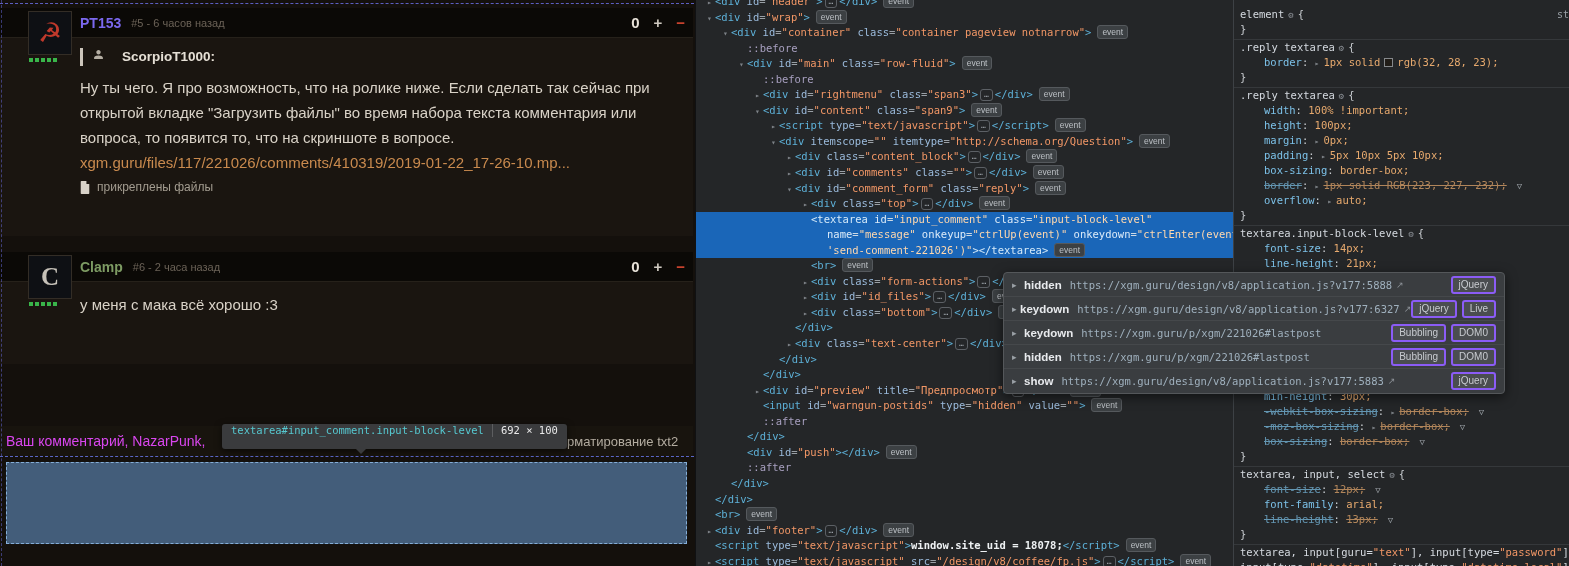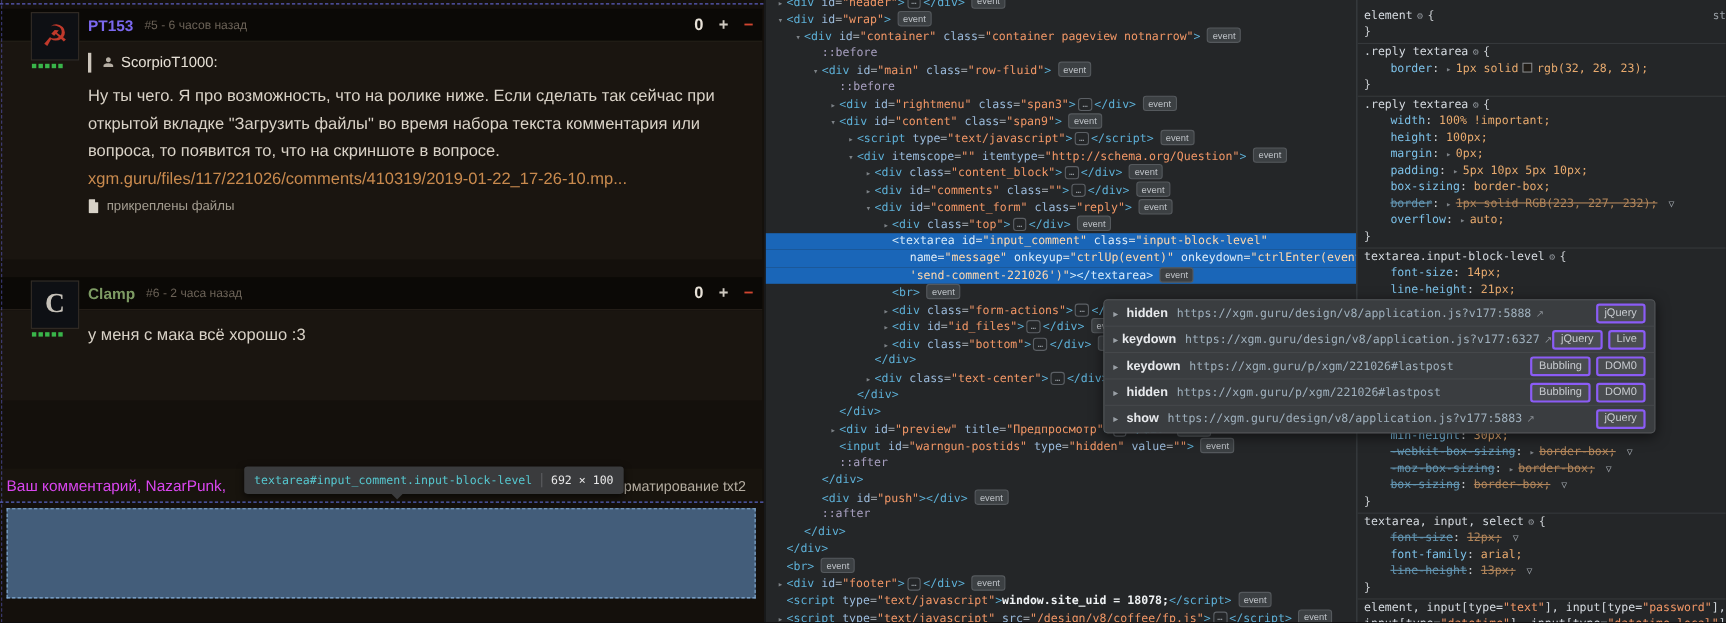--- a/index.html
+++ b/index.html
@@ -22,33 +22,33 @@
   .score{color:#e8e2d8;font-weight:bold}
   .plus{color:#cfc9c0;cursor:pointer;font-weight:bold}
   .minus{color:#d14530;cursor:pointer;font-weight:bold}
   .avatar{position:absolute;left:28px;top:3px;width:44px;height:44px;background:#0e1014;border:1px solid #332d26;display:flex;align-items:center;justify-content:center;z-index:2;cursor:pointer}
   .av1 span{color:#c0392b;font-size:27px;line-height:1}
   .av2 span{color:#c6c1b8;font-size:25px;font-weight:bold;font-family:"Liberation Serif",serif}
   .ticks{position:absolute;left:29px;top:50px;display:flex;gap:2px;z-index:2}
   .ticks i{width:4px;height:4px;background:#39b54a;display:block}
   .card-b{padding:10px 12px 0 80px;font-size:15px}
   .quote{border-left:3px solid #ccc5bb;padding:1px 0 2px 10px;margin-bottom:9px}
-  .quote-h{display:flex;align-items:center;gap:6px;font-size:13.5px;font-weight:normal;color:#e6e0d6}
+  .quote-h{display:flex;gap:18px;font-size:13.5px;font-weight:bold;color:#e6e0d6}
   .person{width:11px;height:11px;fill:#b5aea3}
   .quote-t{margin-top:6px;background:#120e0a;border:1px solid #2b251d;padding:5px 9px;font-size:15px;color:#d9d2c7}
   .body div{line-height:25px}
   .flink{display:block;color:#c98a4e;line-height:25px;cursor:pointer;text-decoration:none}
   .attach{display:flex;align-items:center;gap:7px;margin-top:5px;font-size:12px;color:#a39c90;cursor:pointer}
   .ficon{width:10px;height:13px;fill:#d8d2c8}
   .compose{position:absolute;left:0;top:426px;width:693px;height:30px;background:#18140e;display:flex;align-items:center}
   .clabel{font-size:14px;color:#d946ef;margin-left:6px;white-space:nowrap}
   .cformat{position:absolute;left:550px;font-size:13px;color:#b3aca0;white-space:nowrap;cursor:pointer}
   .hguide{position:absolute;left:0;top:456px;width:694px;height:0;border-top:1px dashed rgba(98,112,218,.9);z-index:3}
   .hl-box{position:absolute;left:6px;top:462px;width:681px;height:82px;background:rgba(106,156,214,.55);border:1px dashed rgba(150,195,240,.8);z-index:3}
-  .tooltip{position:absolute;left:222px;top:424px;height:25px;background:#3a3b3d;border-radius:3px;display:flex;align-items:center;padding:0 9px;z-index:6;box-shadow:0 2px 7px rgba(0,0,0,.6);font-family:"DejaVu Sans Mono",monospace;font-size:10.5px;white-space:nowrap}
+  .tooltip{position:absolute;left:222px;top:424px;height:25px;background:#3a3b3d;border-radius:3px;display:flex;padding:0 9px;z-index:6;box-shadow:0 2px 7px rgba(0,0,0,.6);font-family:"DejaVu Sans Mono",monospace;font-size:10.5px;white-space:nowrap}
   .tt-sel{color:#56c8d0}
   .tt-div{width:0;height:13px;border-left:1px solid #5d5e60;margin:0 8px}
   .tt-size{color:#e9e9e9}
   .tt-caret{position:absolute;left:134px;bottom:-5px;width:0;height:0;border-left:5px solid transparent;border-right:5px solid transparent;border-top:5px solid #3a3b3d}
 
   
   .elements{position:absolute;left:695px;top:0;width:538px;height:566px;background:#242628;border-left:1px solid #101113;overflow:hidden;font-family:"DejaVu Sans Mono",monospace;font-size:10.5px}
   .tree{margin-top:-6px}
   .tl{height:15.55px;line-height:15.55px;white-space:nowrap;color:#c8ccd0;cursor:default}
   .tl.sel{background:#1a66b8}
@@ -266,21 +266,21 @@
           <div class="brace cline">}</div>
         </div>
         <div class="rule">
           <div class="sline"><span class="sel-name"><span>textarea, input, select</span></span><span class="gear">⚙</span><span class="brace">{</span></div>
           <div class="pline struck"><span class="pname">font-size</span>: <span class="pval">12px;</span><span class="pflag">▽</span></div>
           <div class="pline"><span class="pname">font-family</span>: <span class="pval">arial;</span></div>
           <div class="pline struck"><span class="pname">line-height</span>: <span class="pval">13px;</span><span class="pflag">▽</span></div>
           <div class="brace cline">}</div>
         </div>
         <div class="rule">
-          <div class="sline"><span class="sel-name"><span>element, input[type=</span><span class="q">"text"</span><span>], input[type=</span><span class="q">"password"</span><span>],</span></span></div>
+          <div class="sline"><span class="sel-name"><span>textarea, input[guru=</span><span class="q">"text"</span><span>], input[type=</span><span class="q">"password"</span><span>],</span></span></div>
           <div class="sline"><span class="sel-name"><span>input[type=</span><span class="q">"datetime"</span><span>], input[type=</span><span class="q">"datetime-local"</span><span>],</span></span></div>
         </div>
       </div>
   </section>
 
   <div class="evt-popup">
       <div class="ev-row">
         <span class="ev-ar">▸</span>
         <span class="ev-name">hidden</span>
         <span class="ev-url">https://xgm.guru/design/v8/application.js?v177:5888</span>

